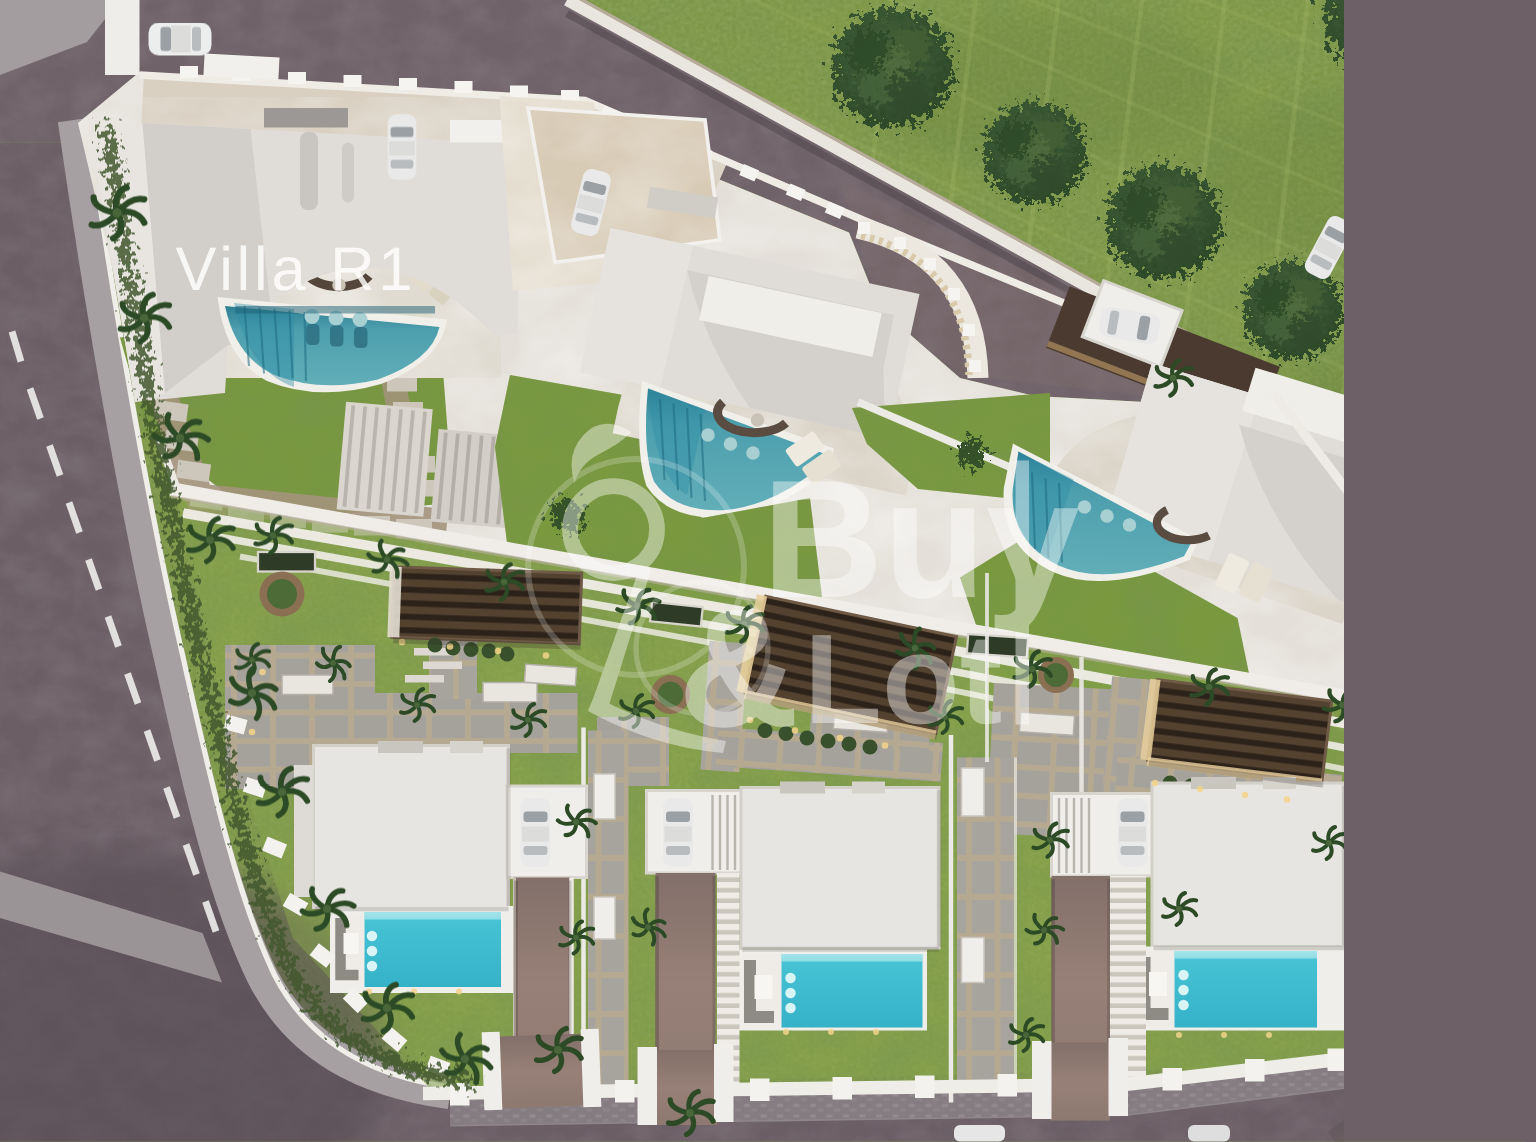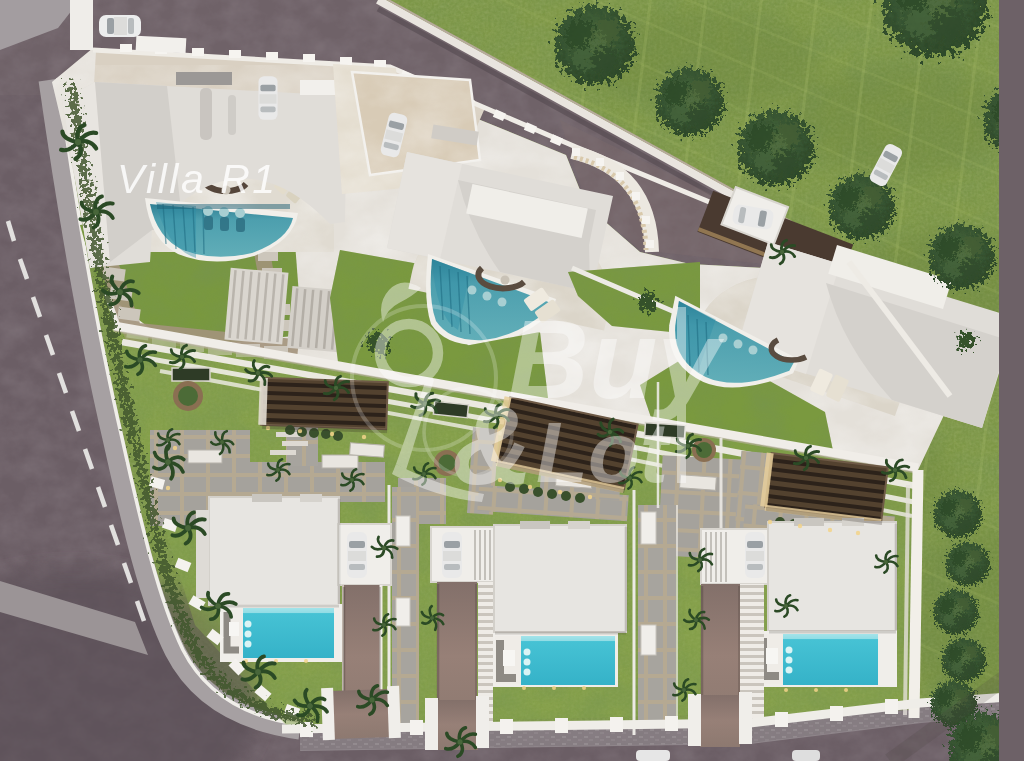--- a/index.html
+++ b/index.html
@@ -1,16 +1,16 @@
 <!DOCTYPE html>
 <html><head>
 <meta charset="utf-8">
 <style>
 html,body{margin:0;padding:0;background:#6d6167;}
-#scene{position:relative;width:999px;height:761px;overflow:hidden;font-family:"Liberation Sans",sans-serif;font-style:italic;}
+#scene{position:relative;width:896px;height:761px;overflow:hidden;font-family:"Liberation Sans",sans-serif;}
 </style>
 </head>
 <body>
 <div id="scene">
 <svg width="1024" height="761" viewBox="0 0 1024 761">
 <defs>
 <filter id="grassTex" x="-5%" y="-5%" width="110%" height="110%">
 <feTurbulence type="fractalNoise" baseFrequency="0.028 0.035" numOctaves="4" seed="11" result="n"></feTurbulence>
 <feColorMatrix in="n" type="matrix" values="0 0 0 0 0.18  0 0 0 0 0.29  0 0 0 0 0.08  0.75 0.75 0 0 -0.5"></feColorMatrix>
 <feComposite operator="in" in2="SourceAlpha"></feComposite>

